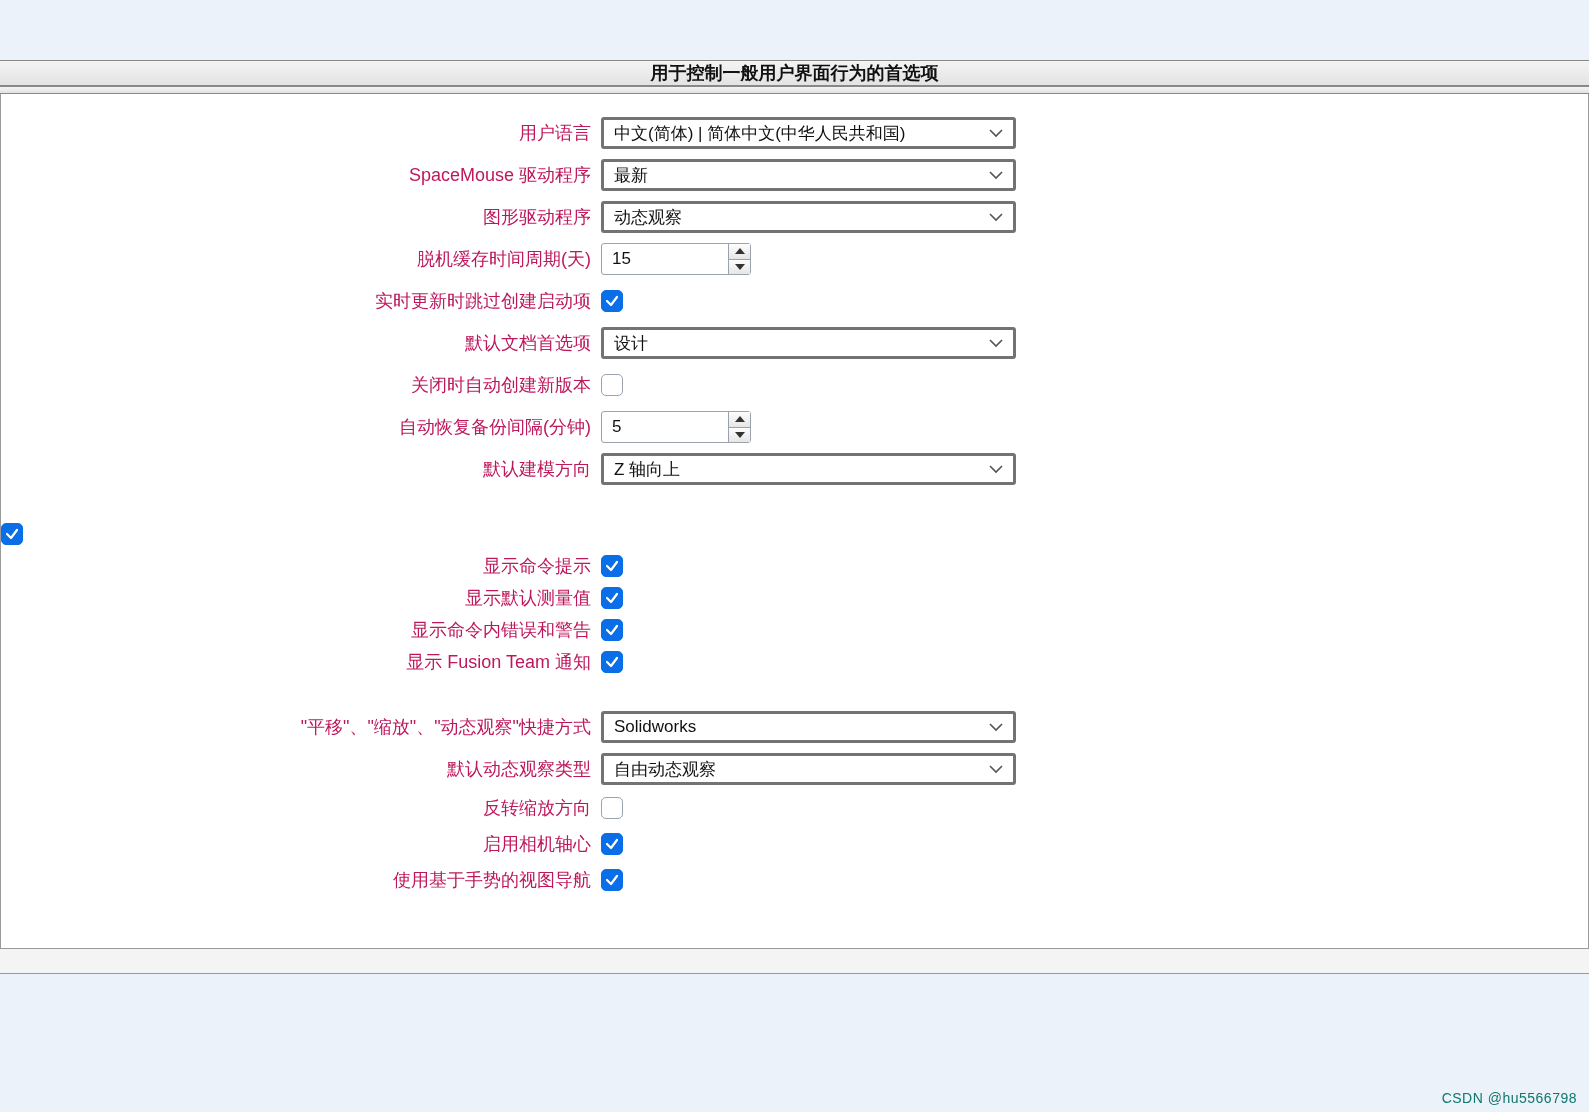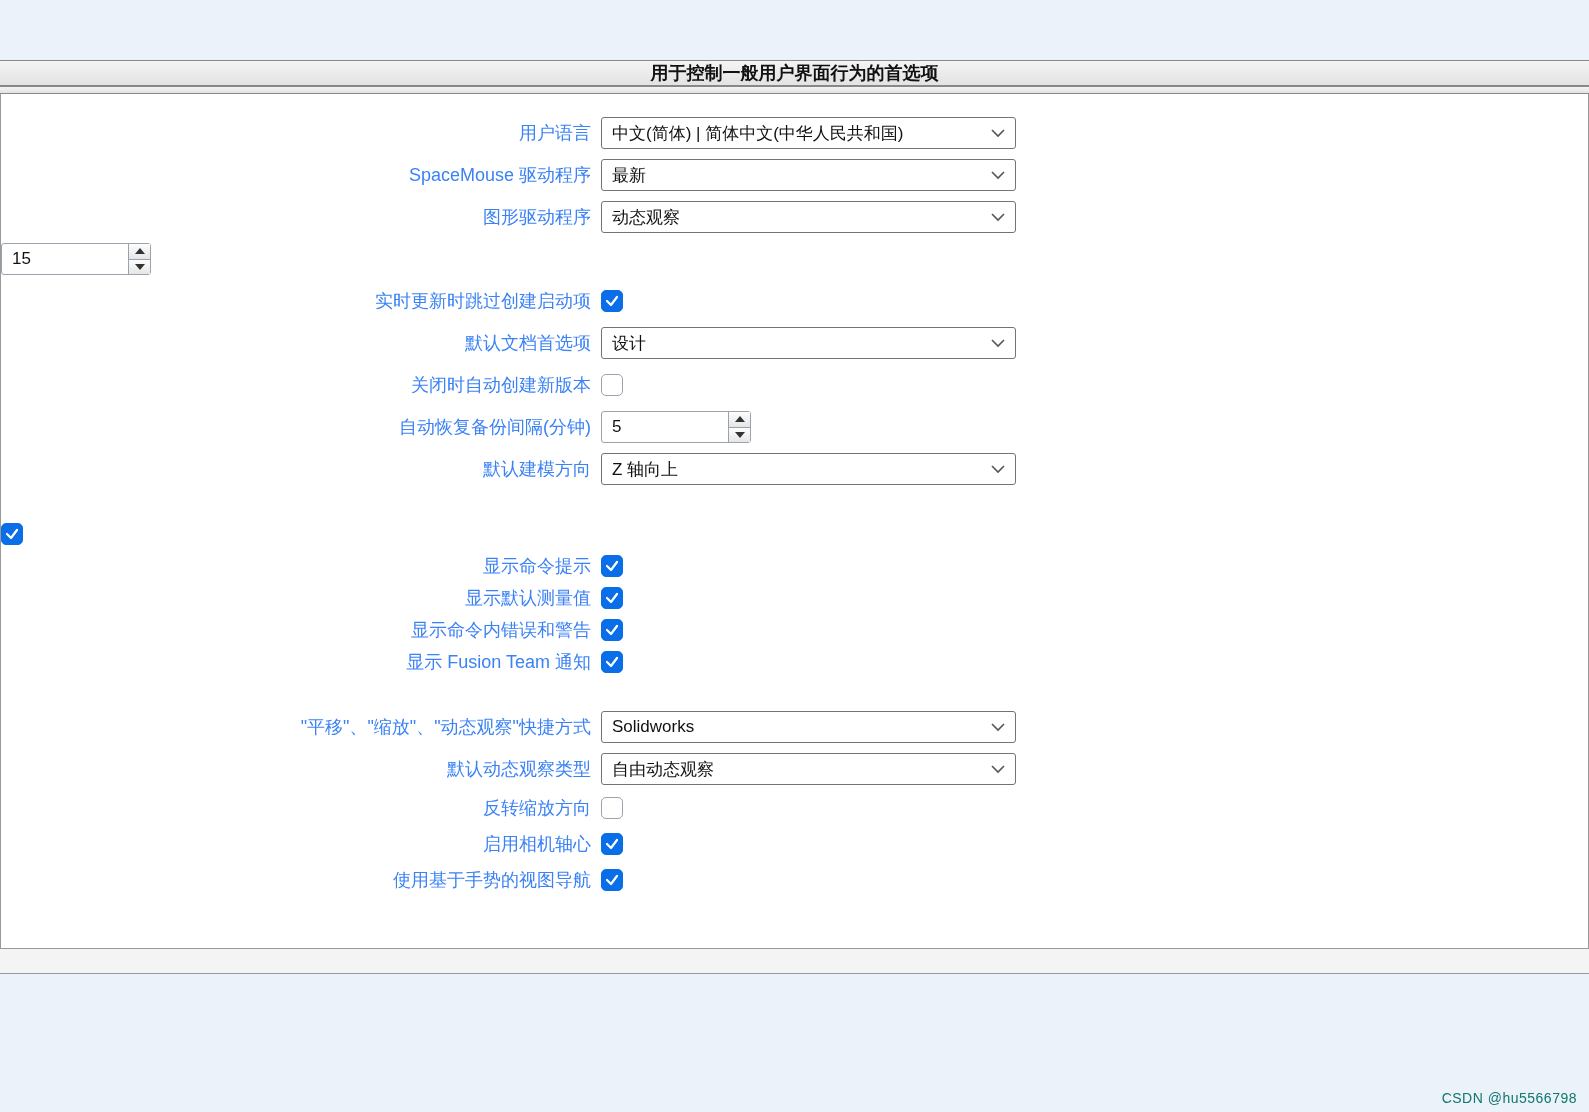--- a/index.html
+++ b/index.html
@@ -38,32 +38,32 @@
       display: flex;
       align-items: center;
       height: 42px;
     }
     .gap-row { height: 28px; }
     .form-label {
       width: 600px;
       text-align: right;
       padding-right: 10px;
       font-size: 18px;
-      color: #3b82f6;
+      color: #be185d;
       white-space: nowrap;
     }
     .form-ctrl {
       display: flex;
       align-items: center;
     }
     .select {
       position: relative;
       width: 415px;
       height: 32px;
-      border: 1px solid #737373;
+      border: 3px solid #737373;
       border-radius: 3px;
       background: #fff;
       display: flex;
       align-items: center;
       padding: 0 10px;
       font-size: 17px;
       cursor: pointer;
       user-select: none;
     }
     .select .chevron {
@@ -188,20 +188,21 @@
         <span class="chevron">
           <svg width="14" height="10" viewBox="0 0 14 10">
               <path d="M1 2 L7 8 L13 2" fill="none" stroke="#555" stroke-width="1.6"></path>
             </svg>
         </span>
       </div>
     </div>
   </div>
 
   <div class="form-row">
+    <div class="form-label">脱机缓存时间周期(天)</div>
     <div class="form-ctrl">
       <div class="spinbox">
         <span class="spin-val">15</span>
         <div class="spin-btns">
           <div class="spin-btn">
               <svg width="10" height="6" viewBox="0 0 10 6">
                 <path d="M0 6 L5 0 L10 6 Z" fill="#333"></path>
               </svg>
             </div>
           <div class="spin-btn">

